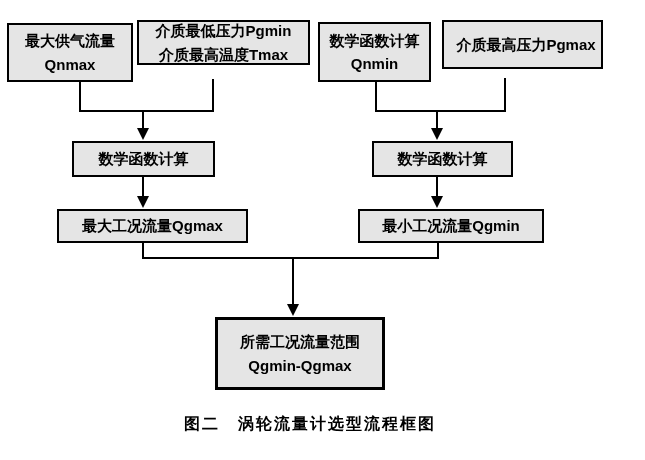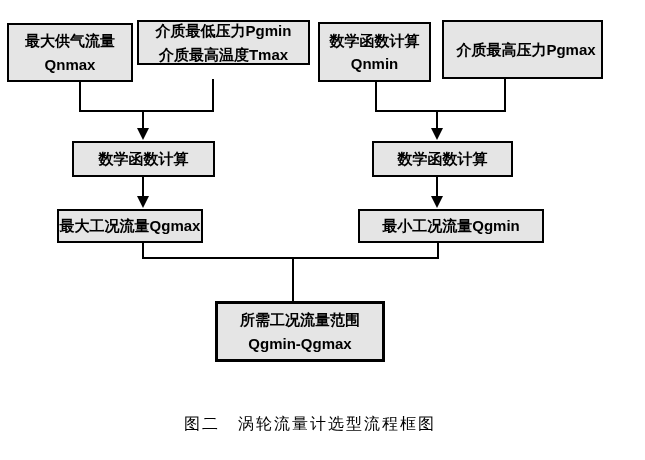--- a/index.html
+++ b/index.html
@@ -48,21 +48,21 @@
   #connectors polygon {
     fill: #000000;
     stroke: none;
   }
   .caption {
     position: absolute;
     left: 0;
     top: 414px;
     width: 620px;
     text-align: center;
-    font-weight: normal;
+    font-weight: bold;
     font-size: 16px;
     letter-spacing: 2px;
     white-space: pre;
   }
 </style>
 </head>
 <body>
 
 <div id="canvas">
 
@@ -101,40 +101,40 @@
   <div class="fbox" style="left:137px; top:20px; width:173px; height:45px;">
     <span>介质最低压力Pgmin</span>
     <span>介质最高温度Tmax</span>
   </div>
 
   <div class="fbox" style="left:318px; top:22px; width:113px; height:60px;">
     <span>数学函数计算</span>
     <span>Qnmin</span>
   </div>
 
-  <div class="fbox" style="left:442px; top:20px; width:161px; height:59px;padding-left:7px;">
+  <div class="fbox" style="left:442px; top:20px; width:161px; height:49px;padding-left:7px;">
     <span>介质最高压力Pgmax</span>
   </div>
 
   <div class="fbox" style="left:72px; top:141px; width:143px; height:36px;">
     <span>数学函数计算</span>
   </div>
 
   <div class="fbox" style="left:372px; top:141px; width:141px; height:36px;">
     <span>数学函数计算</span>
   </div>
 
-  <div class="fbox" style="left:57px; top:209px; width:146px; height:34px;">
+  <div class="fbox" style="left:57px; top:209px; width:191px; height:34px;">
     <span>最大工况流量Qgmax</span>
   </div>
 
   <div class="fbox" style="left:358px; top:209px; width:186px; height:34px;">
     <span>最小工况流量Qgmin</span>
   </div>
 
-  <div class="fbox thick" style="left:215px; top:301px; width:170px; height:61px;">
+  <div class="fbox thick" style="left:215px; top:317px; width:170px; height:73px;">
     <span>所需工况流量范围</span>
     <span>Qgmin-Qgmax</span>
   </div>
 
   <div class="caption">图二　涡轮流量计选型流程框图</div>
 
 </div>
 
 </body></html>

